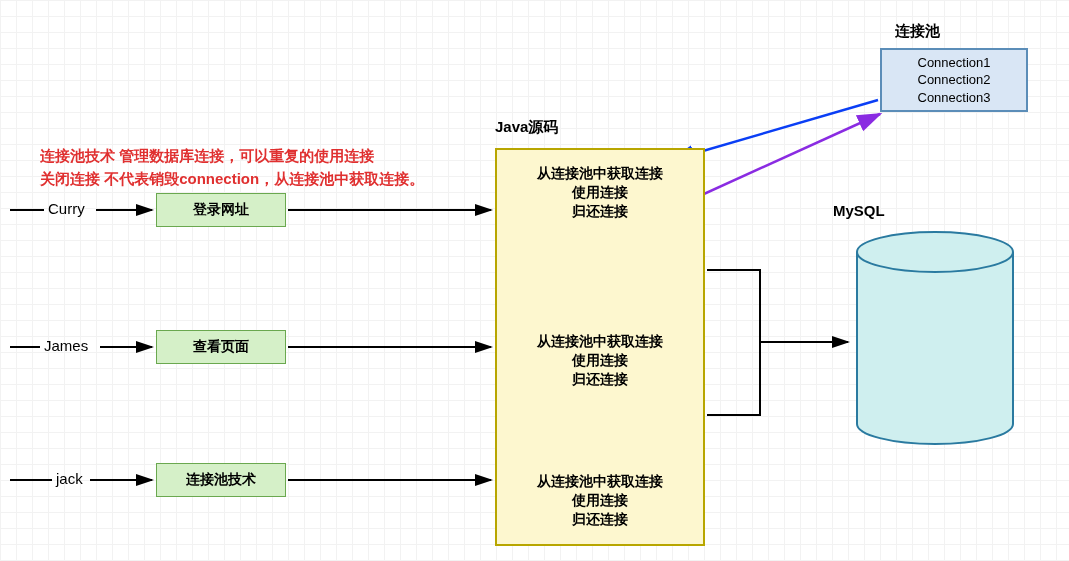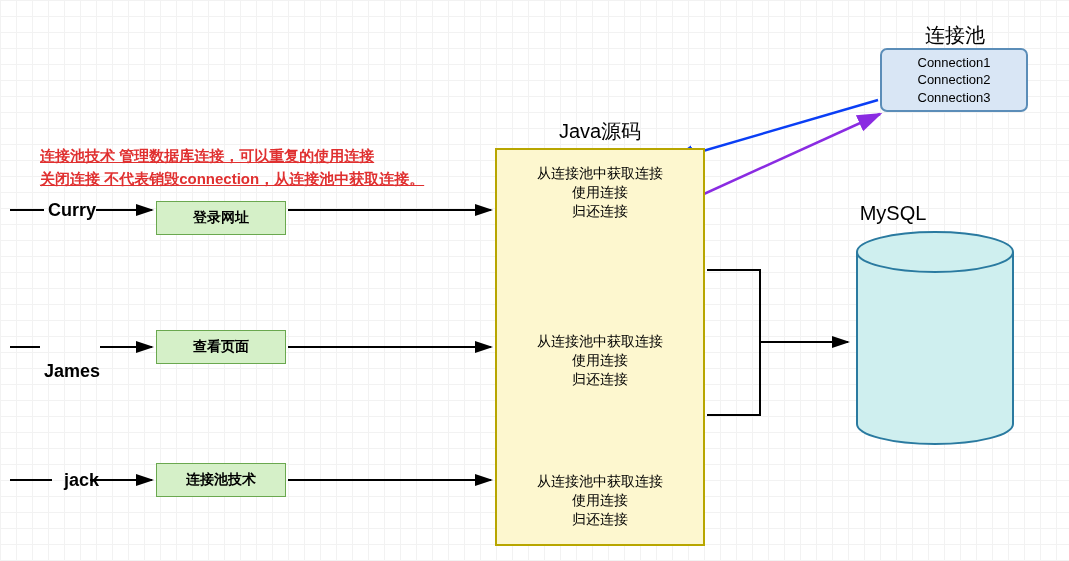--- a/index.html
+++ b/index.html
@@ -30,60 +30,60 @@
   }
   .java-box {
     background: #fdf7cf;
     border: 2px solid #b8a600;
     width: 210px; height: 398px;
     z-index: 2;
     text-align: center;
   }
   .java-sub {
     position: absolute; left: 0; right: 0;
-    font-size: 14px; font-weight: normal; line-height: 1.35;
+    font-size: 14px; font-weight: bold; line-height: 1.35;
   }
   .pool-box {
     background: #d9e6f5;
     border: 2px solid #5b8db8;
     width: 148px; height: 64px;
     display: flex; align-items: center; justify-content: center;
     text-align: center;
     font-size: 13px; line-height: 1.35;
     z-index: 2;
   }
   .title {
-    font-size: 20px; font-weight: normal; text-align: center;
+    font-size: 15px; font-weight: bold; text-align: left;
     z-index: 2;
   }
   .red-text {
     color: #e03030; font-size: 15px; font-weight: bold;
     line-height: 1.5; text-align: left; width: 430px;
     z-index: 2;
   }
   .flow-label {
-    font-size: 18px; font-weight: bold; z-index: 3; white-space: nowrap;
+    font-size: 15px; font-weight: normal; z-index: 3; white-space: nowrap;
   }
   .cyl {
     width: 170px; height: 220px; z-index: 2;
   }
   svg { display:block; }
 </style>
 </head>
 <body>
 
 <div class="grid"></div>
 
-<div class="abs red-text" style="left:40px; top:145px;text-decoration:underline;">
+<div class="abs red-text" style="left:40px; top:145px;">
   <span>连接池技术 管理数据库连接，可以重复的使用连接</span><br>
   <span>关闭连接 不代表销毁connection，从连接池中获取连接。</span>
 </div>
 
 <div class="abs title" style="left:895px; top:22px; width:120px;">连接池</div>
-<div class="abs pool-box" style="left:880px; top:48px;border-radius:7px;">
+<div class="abs pool-box" style="left:880px; top:48px;">
   <div>
     <span>Connection1</span><br>
     <span>Connection2</span><br>
     <span>Connection3</span>
   </div>
 </div>
 
 <div class="abs title" style="left:495px; top:118px; width:210px;">Java源码</div>
 <div class="abs java-box" style="left:495px; top:148px;">
   <div class="java-sub" style="top:14px;">
@@ -96,33 +96,33 @@
     <span>使用连接</span><br>
     <span>归还连接</span>
   </div>
   <div class="java-sub" style="top:322px;">
     <span>从连接池中获取连接</span><br>
     <span>使用连接</span><br>
     <span>归还连接</span>
   </div>
 </div>
 
-<div class="abs green-box" style="left:156px; top:193px;margin-top:8px;">
+<div class="abs green-box" style="left:156px; top:193px;">
   <span>登录网址</span>
 </div>
 <div class="abs green-box" style="left:156px; top:330px;">
   <span>查看页面</span>
 </div>
 <div class="abs green-box" style="left:156px; top:463px;">
   <span>连接池技术</span>
 </div>
 
 <div class="abs flow-label" style="left:48px; top:200px;">Curry</div>
-<div class="abs flow-label" style="left:44px; top:337px;margin-top:24px;">James</div>
-<div class="abs flow-label" style="left:64px; top:470px;">jack</div>
+<div class="abs flow-label" style="left:44px; top:337px;">James</div>
+<div class="abs flow-label" style="left:56px; top:470px;">jack</div>
 
 <div class="abs title" style="left:833px; top:202px; width:120px;">MySQL</div>
 <div class="abs cyl" style="left:850px; top:228px;">
   <svg width="170" height="220">
     <ellipse cx="85" cy="196" rx="78" ry="20" fill="#cfefef" stroke="#2a7aa0" stroke-width="2"></ellipse>
     <rect x="7" y="24" width="156" height="172" fill="#cfefef" stroke="none"></rect>
     <line x1="7" y1="24" x2="7" y2="196" stroke="#2a7aa0" stroke-width="2"></line>
     <line x1="163" y1="24" x2="163" y2="196" stroke="#2a7aa0" stroke-width="2"></line>
     <ellipse cx="85" cy="24" rx="78" ry="20" fill="#cfefef" stroke="#2a7aa0" stroke-width="2"></ellipse>
   </svg>

